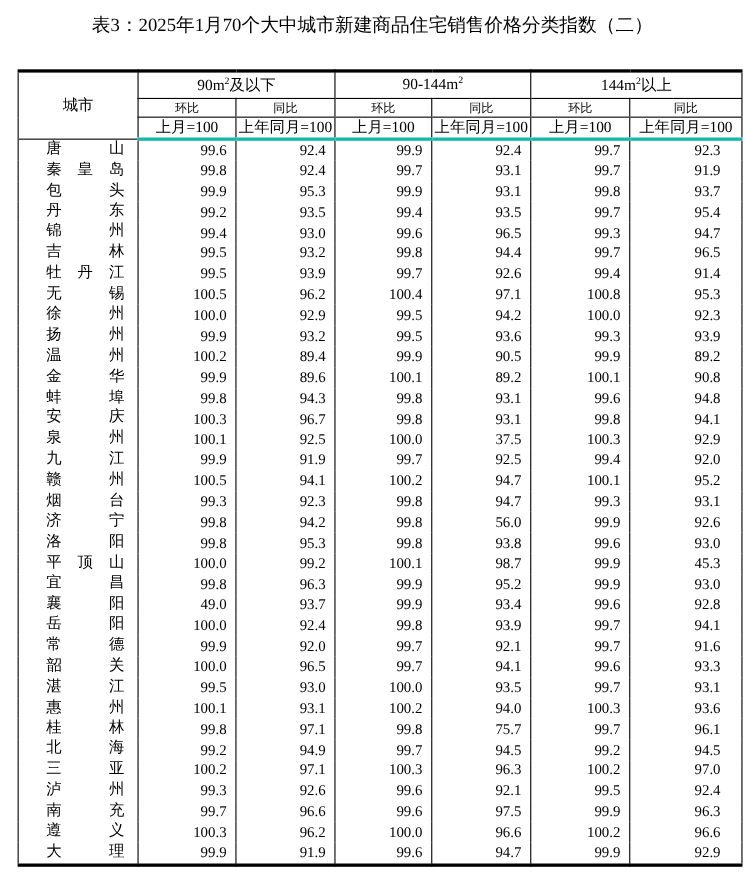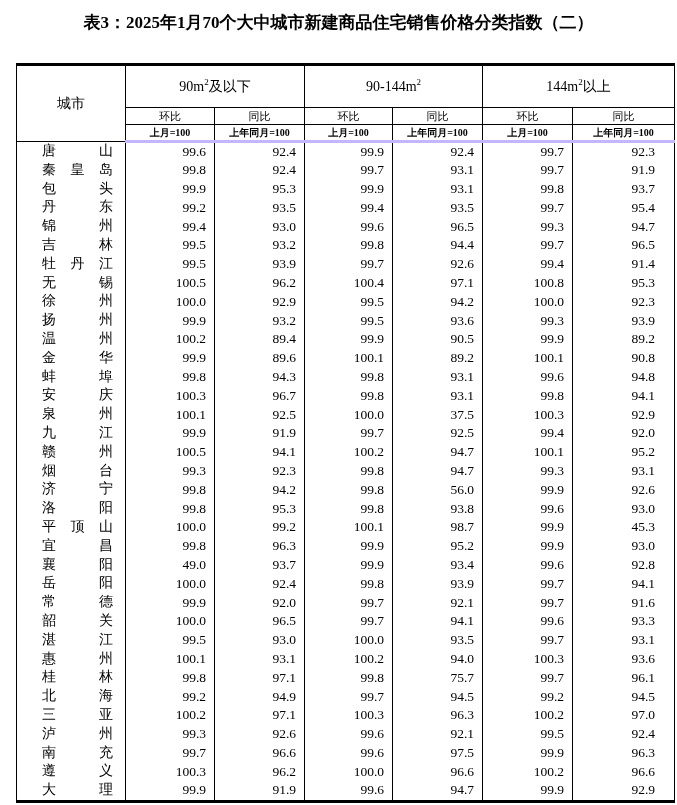--- a/index.html
+++ b/index.html
@@ -2,34 +2,34 @@
 <html><head>
 <meta charset="utf-8">
 <style>
   * { margin:0; padding:0; box-sizing:border-box; }
   html, body { background:#ffffff; }
   body {
     width:677px; height:805px; position:relative; overflow:hidden;
     font-family:"Liberation Serif","DejaVu Serif",serif; color:#000;
   }
   .page-title {
-    text-align:center; font-weight:bold; font-size:17px;
+    text-align:center; font-weight:normal; font-size:17px;
     padding-top:11px; white-space:nowrap;
   }
   table.price-table {
     position:absolute; left:16px; top:63px; width:658px;
     border-collapse:collapse; table-layout:fixed;
     border-top:3px solid #000; border-bottom:3px solid #000;
     border-left:1px solid #000; border-right:1px solid #000;
   }
   th, td { font-weight:normal; vertical-align:middle; }
   thead th { text-align:center; }
-  thead tr.r1 th { height:43px; font-size:14px; border-bottom:1px solid #000; }
+  thead tr.r1 th { height:25px; font-size:14px; border-bottom:1px solid #000; }
   thead tr.r2 th { height:17px; font-size:11px; border-bottom:1px solid #000; }
-  thead tr.r3 th { height:17px; font-size:10px; border-bottom:3px solid #c4b5fd;font-weight:bold; }
+  thead tr.r3 th { height:17px; font-size:14px; border-bottom:3px solid #14b8a6; }
   th.city-h { border-right:1px solid #000; font-size:14px; border-bottom:3px solid #000; }
   thead th.vline, tbody td.vline { border-left:1px solid #000; }
   thead th.gline { border-left:1px solid #000; }
   tbody td { height:18.8px; font-size:13.5px; }
   tbody td.city-cell { border-right:1px solid #000; }
   .city-name {
     display:flex; justify-content:space-between;
     padding:0 12px 0 25px; font-size:14px; line-height:18.8px;
   }
   td.num { text-align:right; padding-right:8px; }

